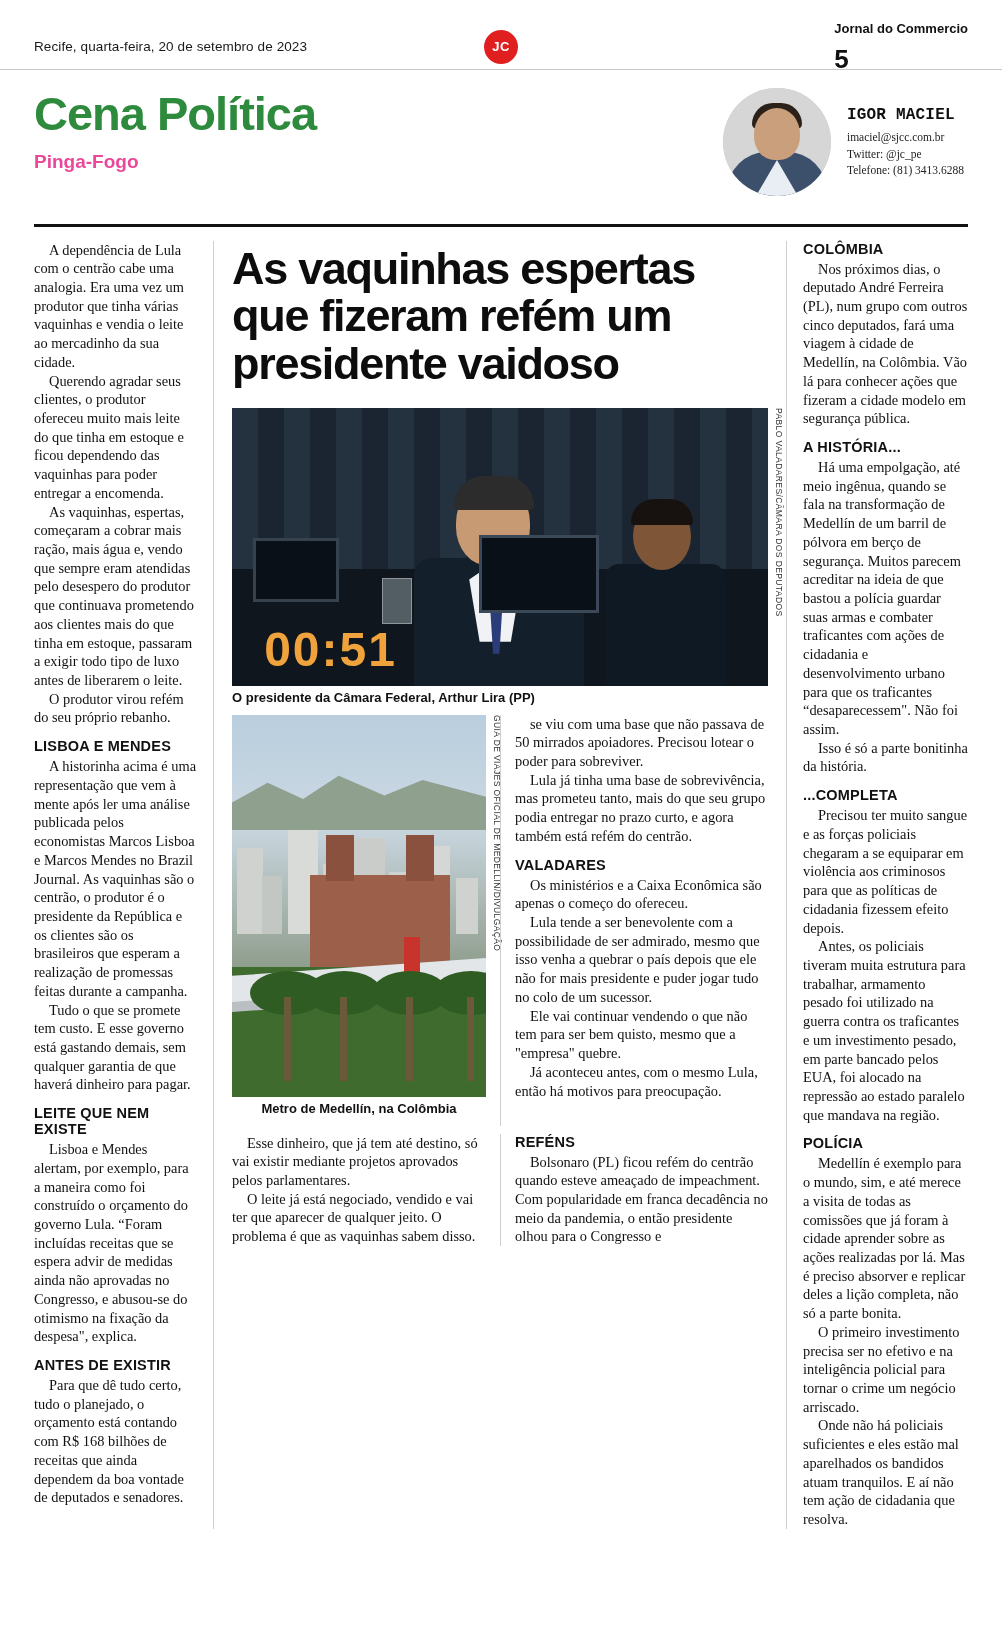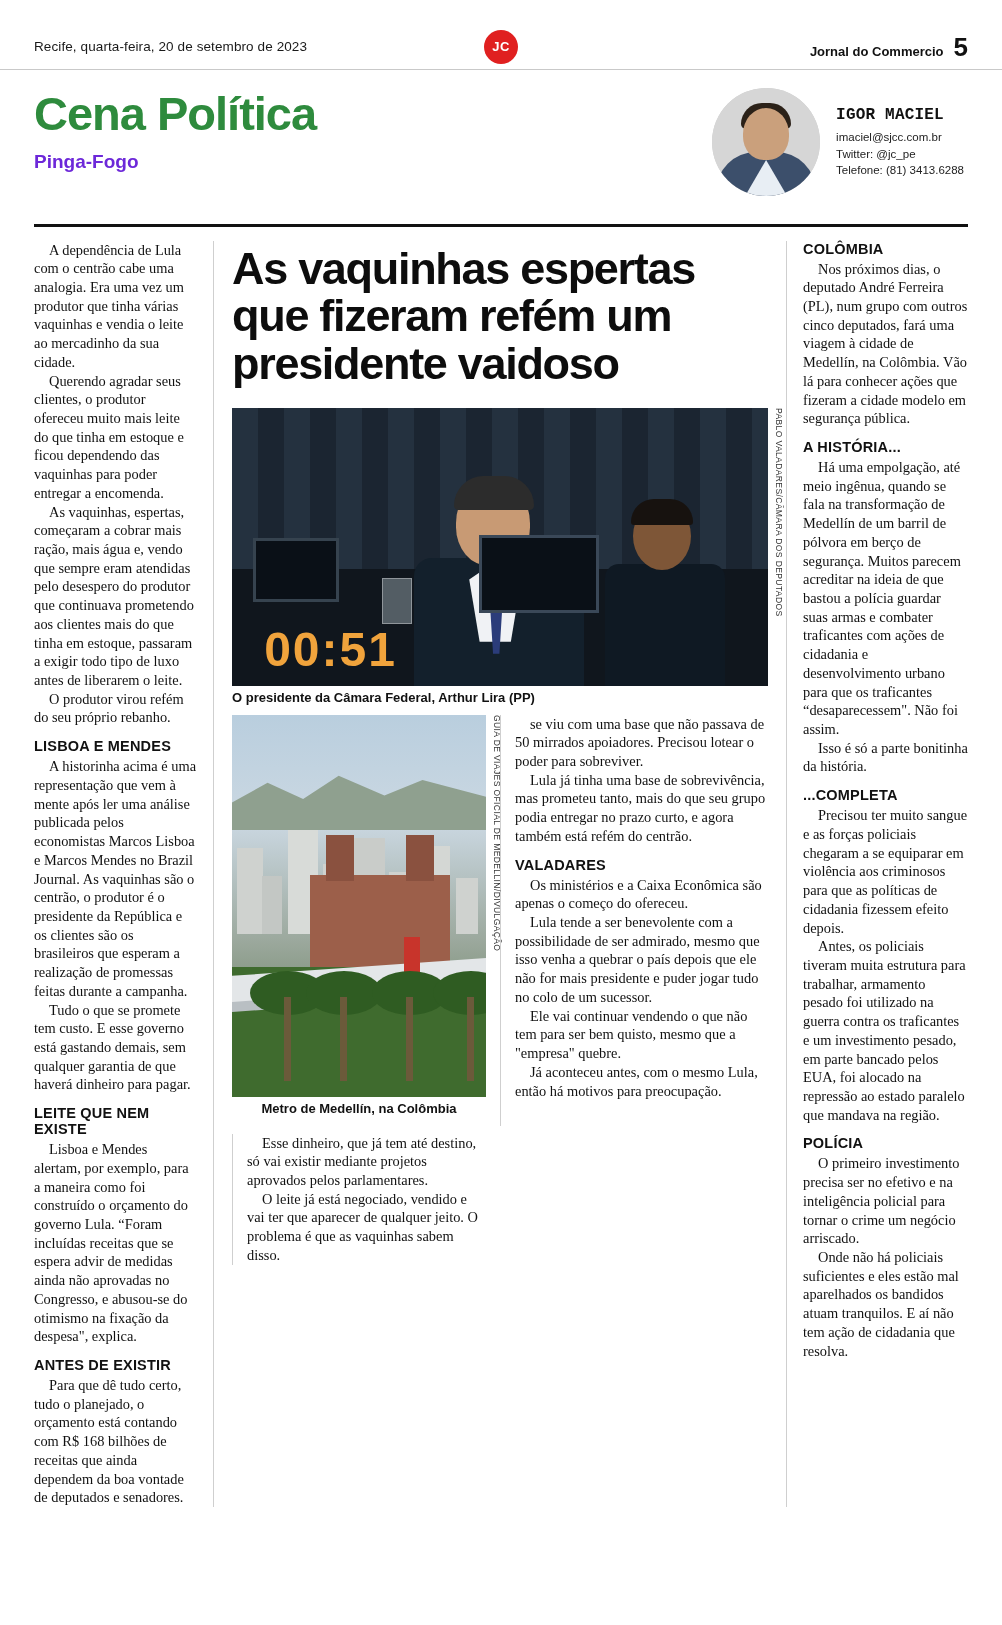--- a/index.html
+++ b/index.html
@@ -28,20 +28,21 @@
   .masthead-date {
     font-family: "Liberation Sans", sans-serif;
     font-size: 13.5px;
     color: #1a1a1a;
     letter-spacing: .1px;
   }
   .masthead-right {
     display: flex;
     align-items: baseline;
     gap: 10px;
+    flex-direction: column;
   }
   .masthead-paper {
     font-family: "Liberation Sans", sans-serif;
     font-size: 13px;
     font-weight: bold;
     color: #111;
   }
   .masthead-page {
     font-family: "Liberation Sans", sans-serif;
     font-size: 26px;
@@ -82,21 +83,21 @@
     font-size: 47px;
     color: #2e8b3d;
     letter-spacing: -1px;
     margin: 6px 0 0 0;
     line-height: 1;
   }
   .section-sub {
     font-family: "Liberation Sans", sans-serif;
     font-weight: bold;
     font-size: 19px;
-    color: #6d28d9;
+    color: #ec4899;
     margin-top: 14px;
   }
   .columnist {
     display: flex;
     align-items: flex-start;
     gap: 16px;
     padding-top: 4px;
     padding-right: 4px;
   }
   .avatar {
@@ -146,21 +147,21 @@
   .columnist-info { padding-top: 18px; }
   .columnist-name {
     font-family: Liberation Mono, monospace;
     font-weight: bold;
     font-size: 16px;
     color: #111;
     letter-spacing: .2px;
     margin-bottom: 5px;
   }
   .columnist-line {
-    font-family: Liberation Sans, sans-serif;
+    font-family: Liberation Serif, serif;
     font-size: 11.5px;
     color: #222;
     line-height: 1.45;
   }
 
   .rule-thick { height: 2.5px; background: #111; margin: 4px 34px 0 34px; }
 
   
   .grid {
     display: grid;
@@ -421,32 +422,37 @@
         <p class="body">Ele vai continuar vendendo o que não tem para ser bem quisto, mesmo que a "empresa" quebre.</p>
         <p class="body">Já aconteceu antes, com o mesmo Lula, então há motivos para preocupação.</p>
       </div>
     </div>
 
     <div class="bottom-grid">
       <div class="bcol">
         <p class="body">Esse dinheiro, que já tem até destino, só vai existir mediante projetos aprovados pelos parlamentares.</p>
         <p class="body">O leite já está negociado, vendido e vai ter que aparecer de qualquer jeito. O problema é que as vaquinhas sabem disso.</p>
       </div>
+      <div class="bcol">
+        <div class="subhead" style="margin-top:0">REFÉNS</div>
+        <p class="body">Bolsonaro (PL) ficou refém do centrão quando esteve ameaçado de impeachment. Com popularidade em franca decadência no meio da pandemia, o então presidente olhou para o Congresso e</p>
+      </div>
     </div>
   </div>
 
   <div class="col col-right">
     <div class="subhead" style="margin-top:0">COLÔMBIA</div>
     <p class="body">Nos próximos dias, o deputado André Ferreira (PL), num grupo com outros cinco deputados, fará uma viagem à cidade de Medellín, na Colômbia. Vão lá para conhecer ações que fizeram a cidade modelo em segurança pública.</p>
 
     <div class="subhead">A HISTÓRIA...</div>
     <p class="body">Há uma empolgação, até meio ingênua, quando se fala na transformação de Medellín de um barril de pólvora em berço de segurança. Muitos parecem acreditar na ideia de que bastou a polícia guardar suas armas e combater traficantes com ações de cidadania e desenvolvimento urbano para que os traficantes “desaparecessem". Não foi assim.</p>
     <p class="body">Isso é só a parte bonitinha da história.</p>
 
     <div class="subhead">...COMPLETA</div>
     <p class="body">Precisou ter muito sangue e as forças policiais chegaram a se equiparar em violência aos criminosos para que as políticas de cidadania fizessem efeito depois.</p>
     <p class="body">Antes, os policiais tiveram muita estrutura para trabalhar, armamento pesado foi utilizado na guerra contra os traficantes e um investimento pesado, em parte bancado pelos EUA, foi alocado na repressão ao estado paralelo que mandava na região.</p>
 
     <div class="subhead">POLÍCIA</div>
+    <p class="body">Medellín é exemplo para o mundo, sim, e até merece a visita de todas as comissões que já foram à cidade aprender sobre as ações realizadas por lá. Mas é preciso absorver e replicar deles a lição completa, não só a parte bonita.</p>
     <p class="body">O primeiro investimento precisa ser no efetivo e na inteligência policial para tornar o crime um negócio arriscado.</p>
     <p class="body">Onde não há policiais suficientes e eles estão mal aparelhados os bandidos atuam tranquilos. E aí não tem ação de cidadania que resolva.</p>
   </div>
 </div>
 
 </body></html>

